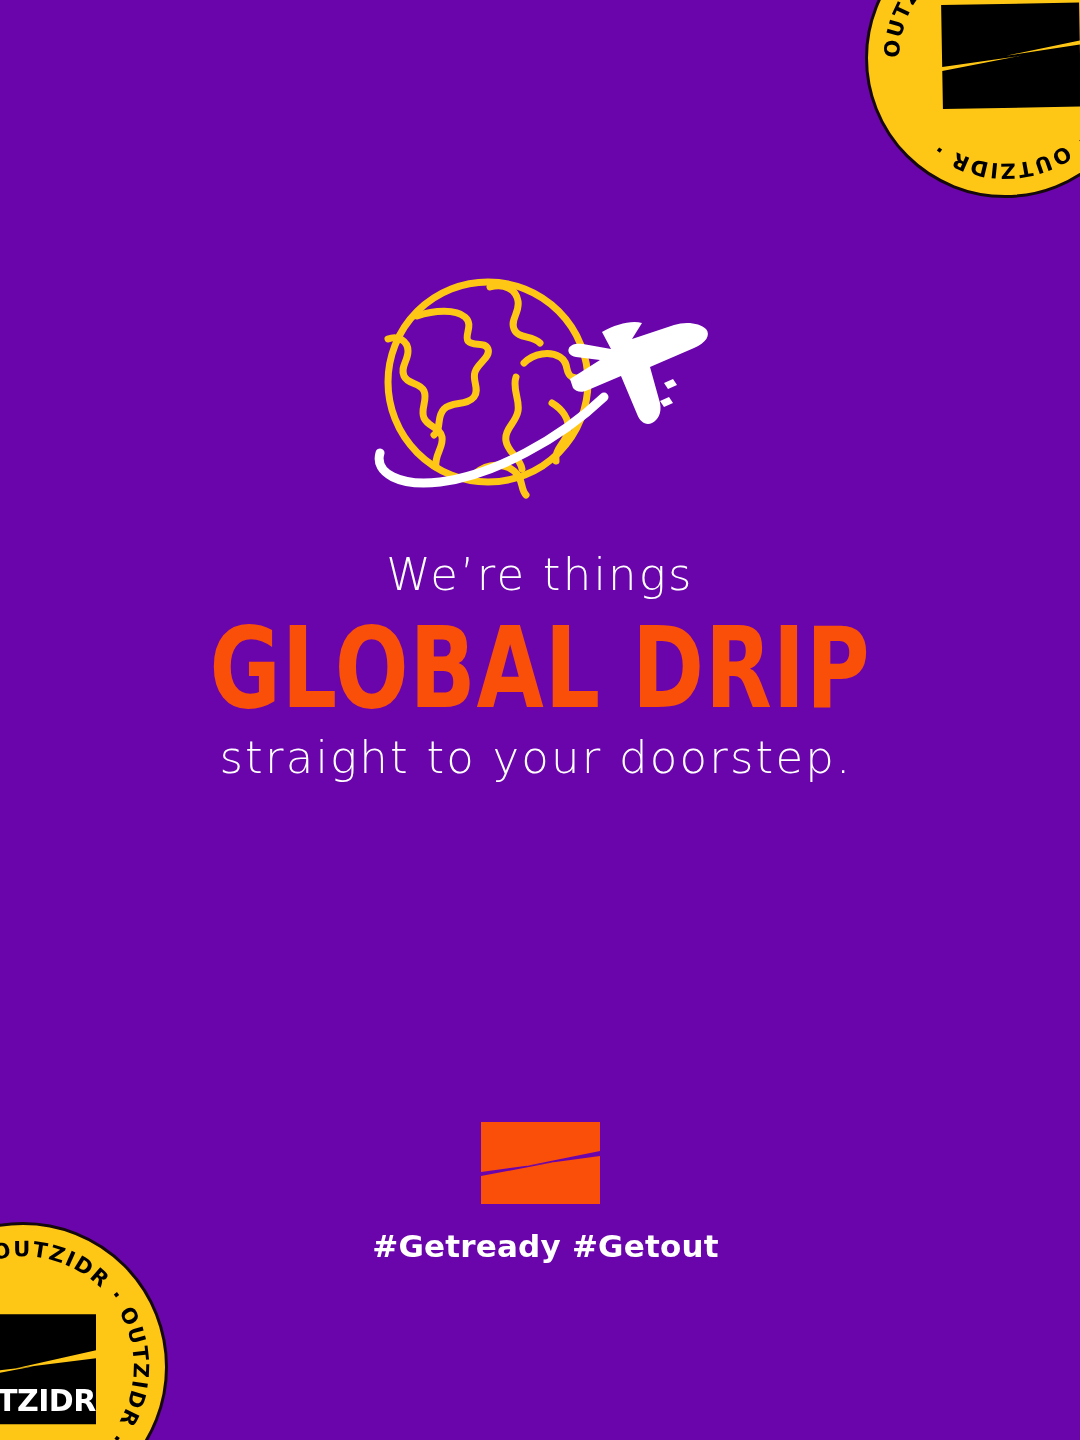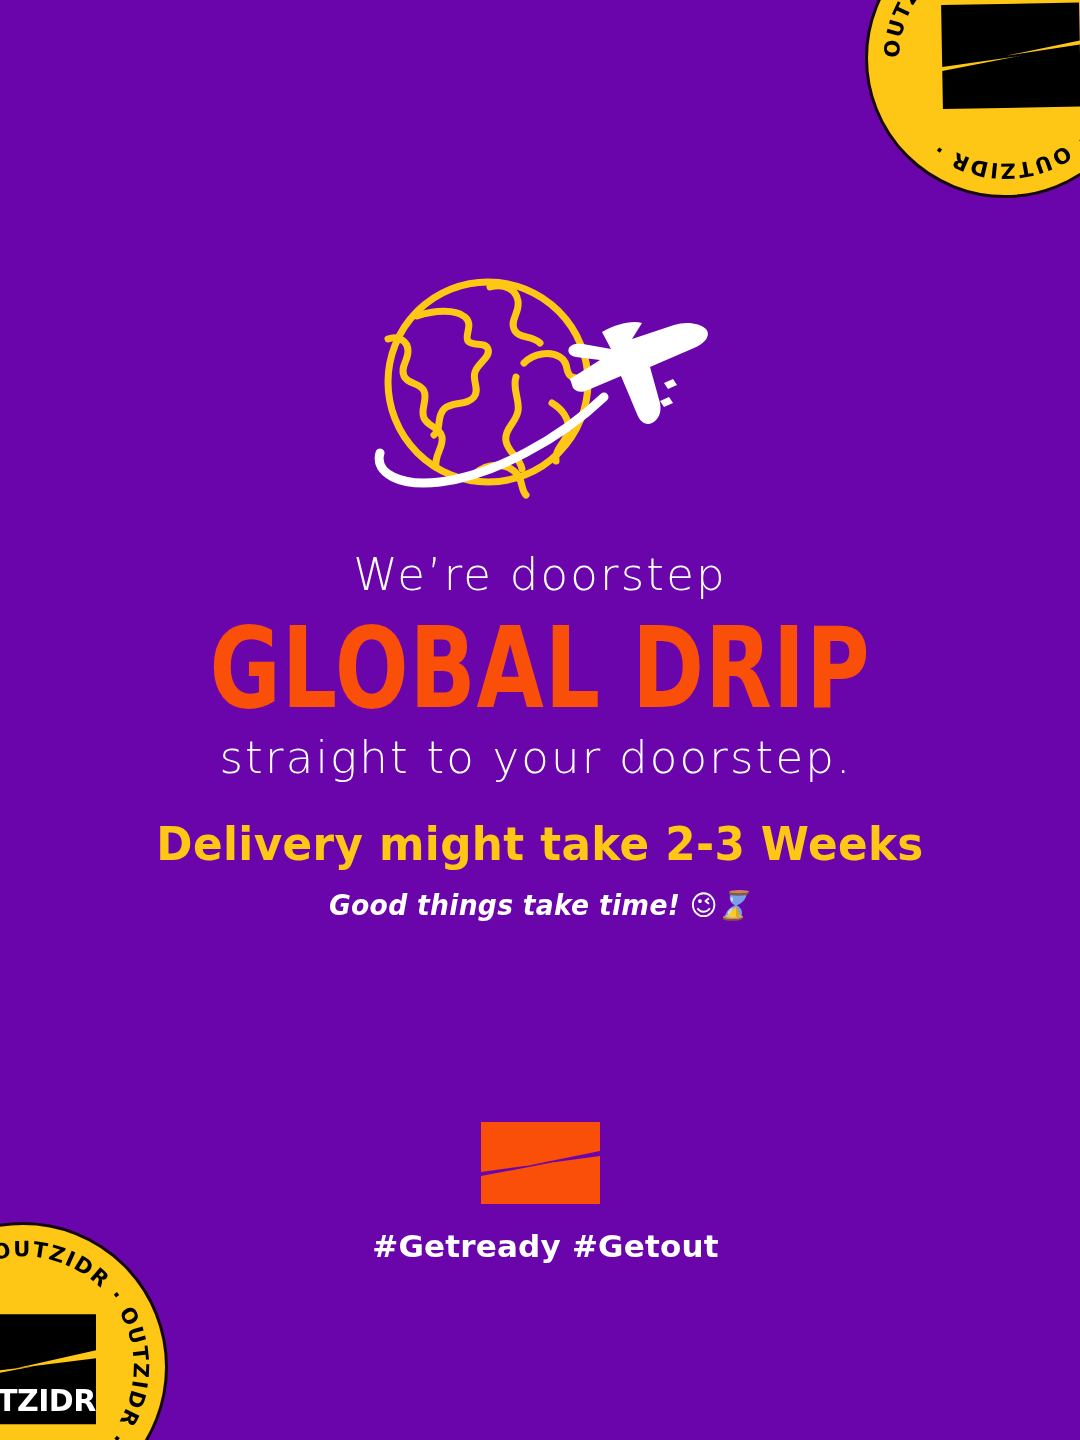--- a/index.html
+++ b/index.html
@@ -220,29 +220,25 @@
                  C282 149 276 145 273 137 L257 99 L224 113 C218 116 212 115 209 111
                  L206 102 L236 83 L212 80 C206 79 203 75 205 71 C207 67 213 66 219 67 L247 72 Z"></path>
         <path d="M312 60 l10 -3 l3 5 l-10 4 z"></path>
         <path d="M300 106 l9 -4 l4 6 l-9 4 z"></path>
         <path d="M296 124 l9 -4 l4 6 l-9 4 z"></path>
       </g>
     </svg>
   </div>
 
   <div class="copy">
-    <p class="line-serving">We’re doorstep</p>
+    <p class="line-serving">We’re things</p>
     <p class="line-headline">GLOBAL DRIP</p>
     <p class="line-doorstep">straight to your doorstep.</p>
   </div>
 
-  <div class="delivery-block">
-    <p class="line-delivery">Delivery might take 2-3 Weeks</p>
-    <p class="line-subnote">Good things take time! 😉⌛</p>
-  </div>
 
   <div class="footer">
     <div class="footer-logo">
       <svg viewBox="0 0 123 86" aria-hidden="true">
         <polygon points="2,2 121,2 121,31 47,46 121,36 121,84 2,84 2,56 76,42 2,52" fill="#FA4F09"></polygon>
       </svg>
     </div>
     <p class="footer-tagline">#Getready #Getout</p>
   </div>
 

